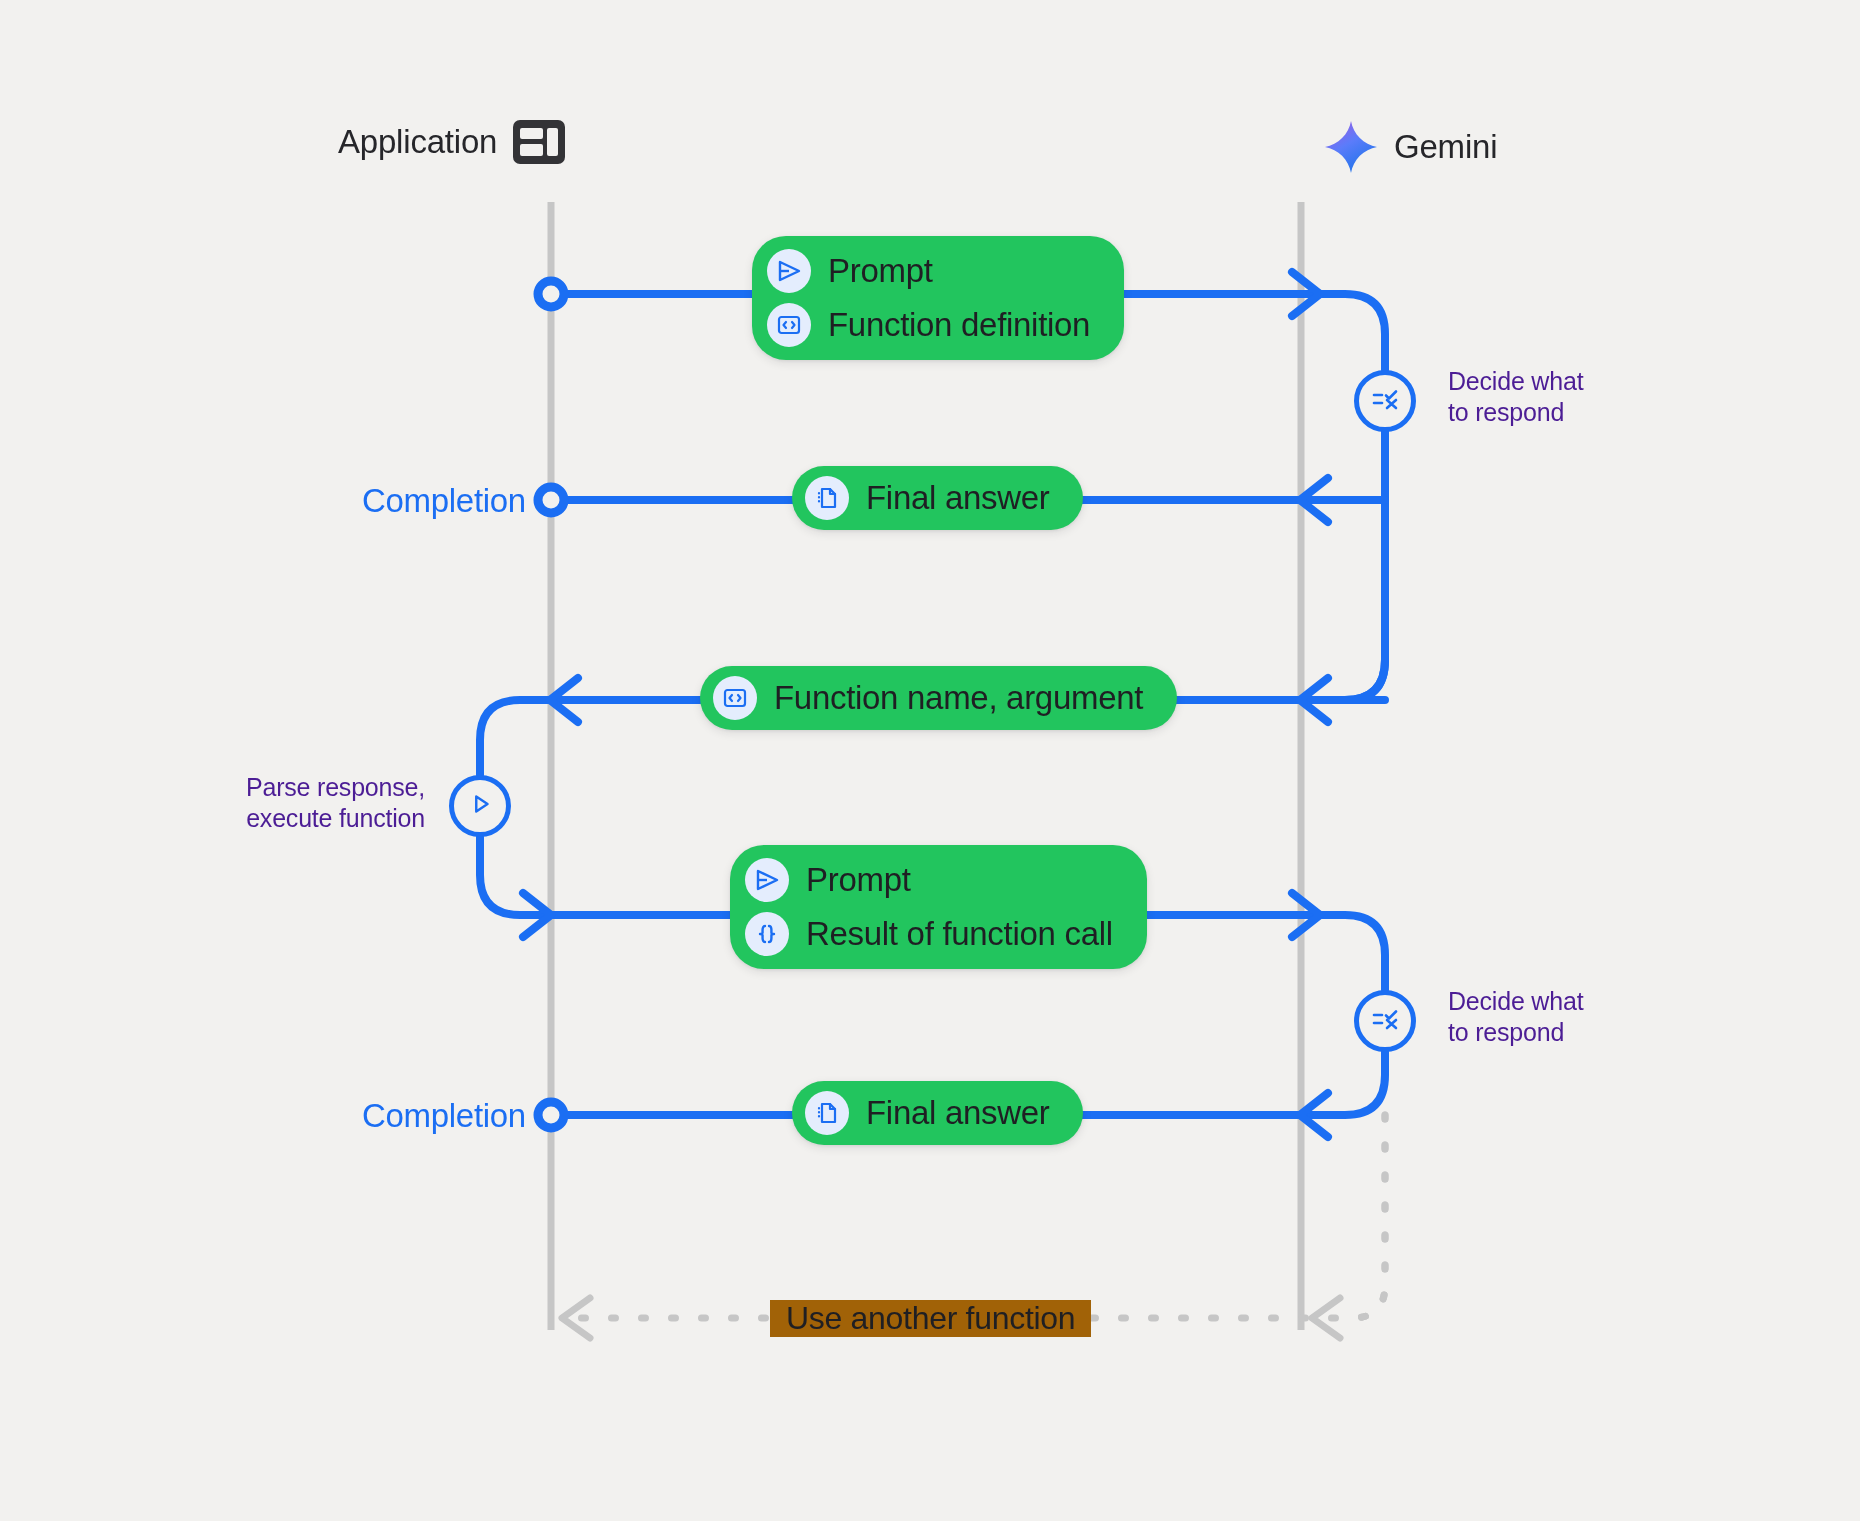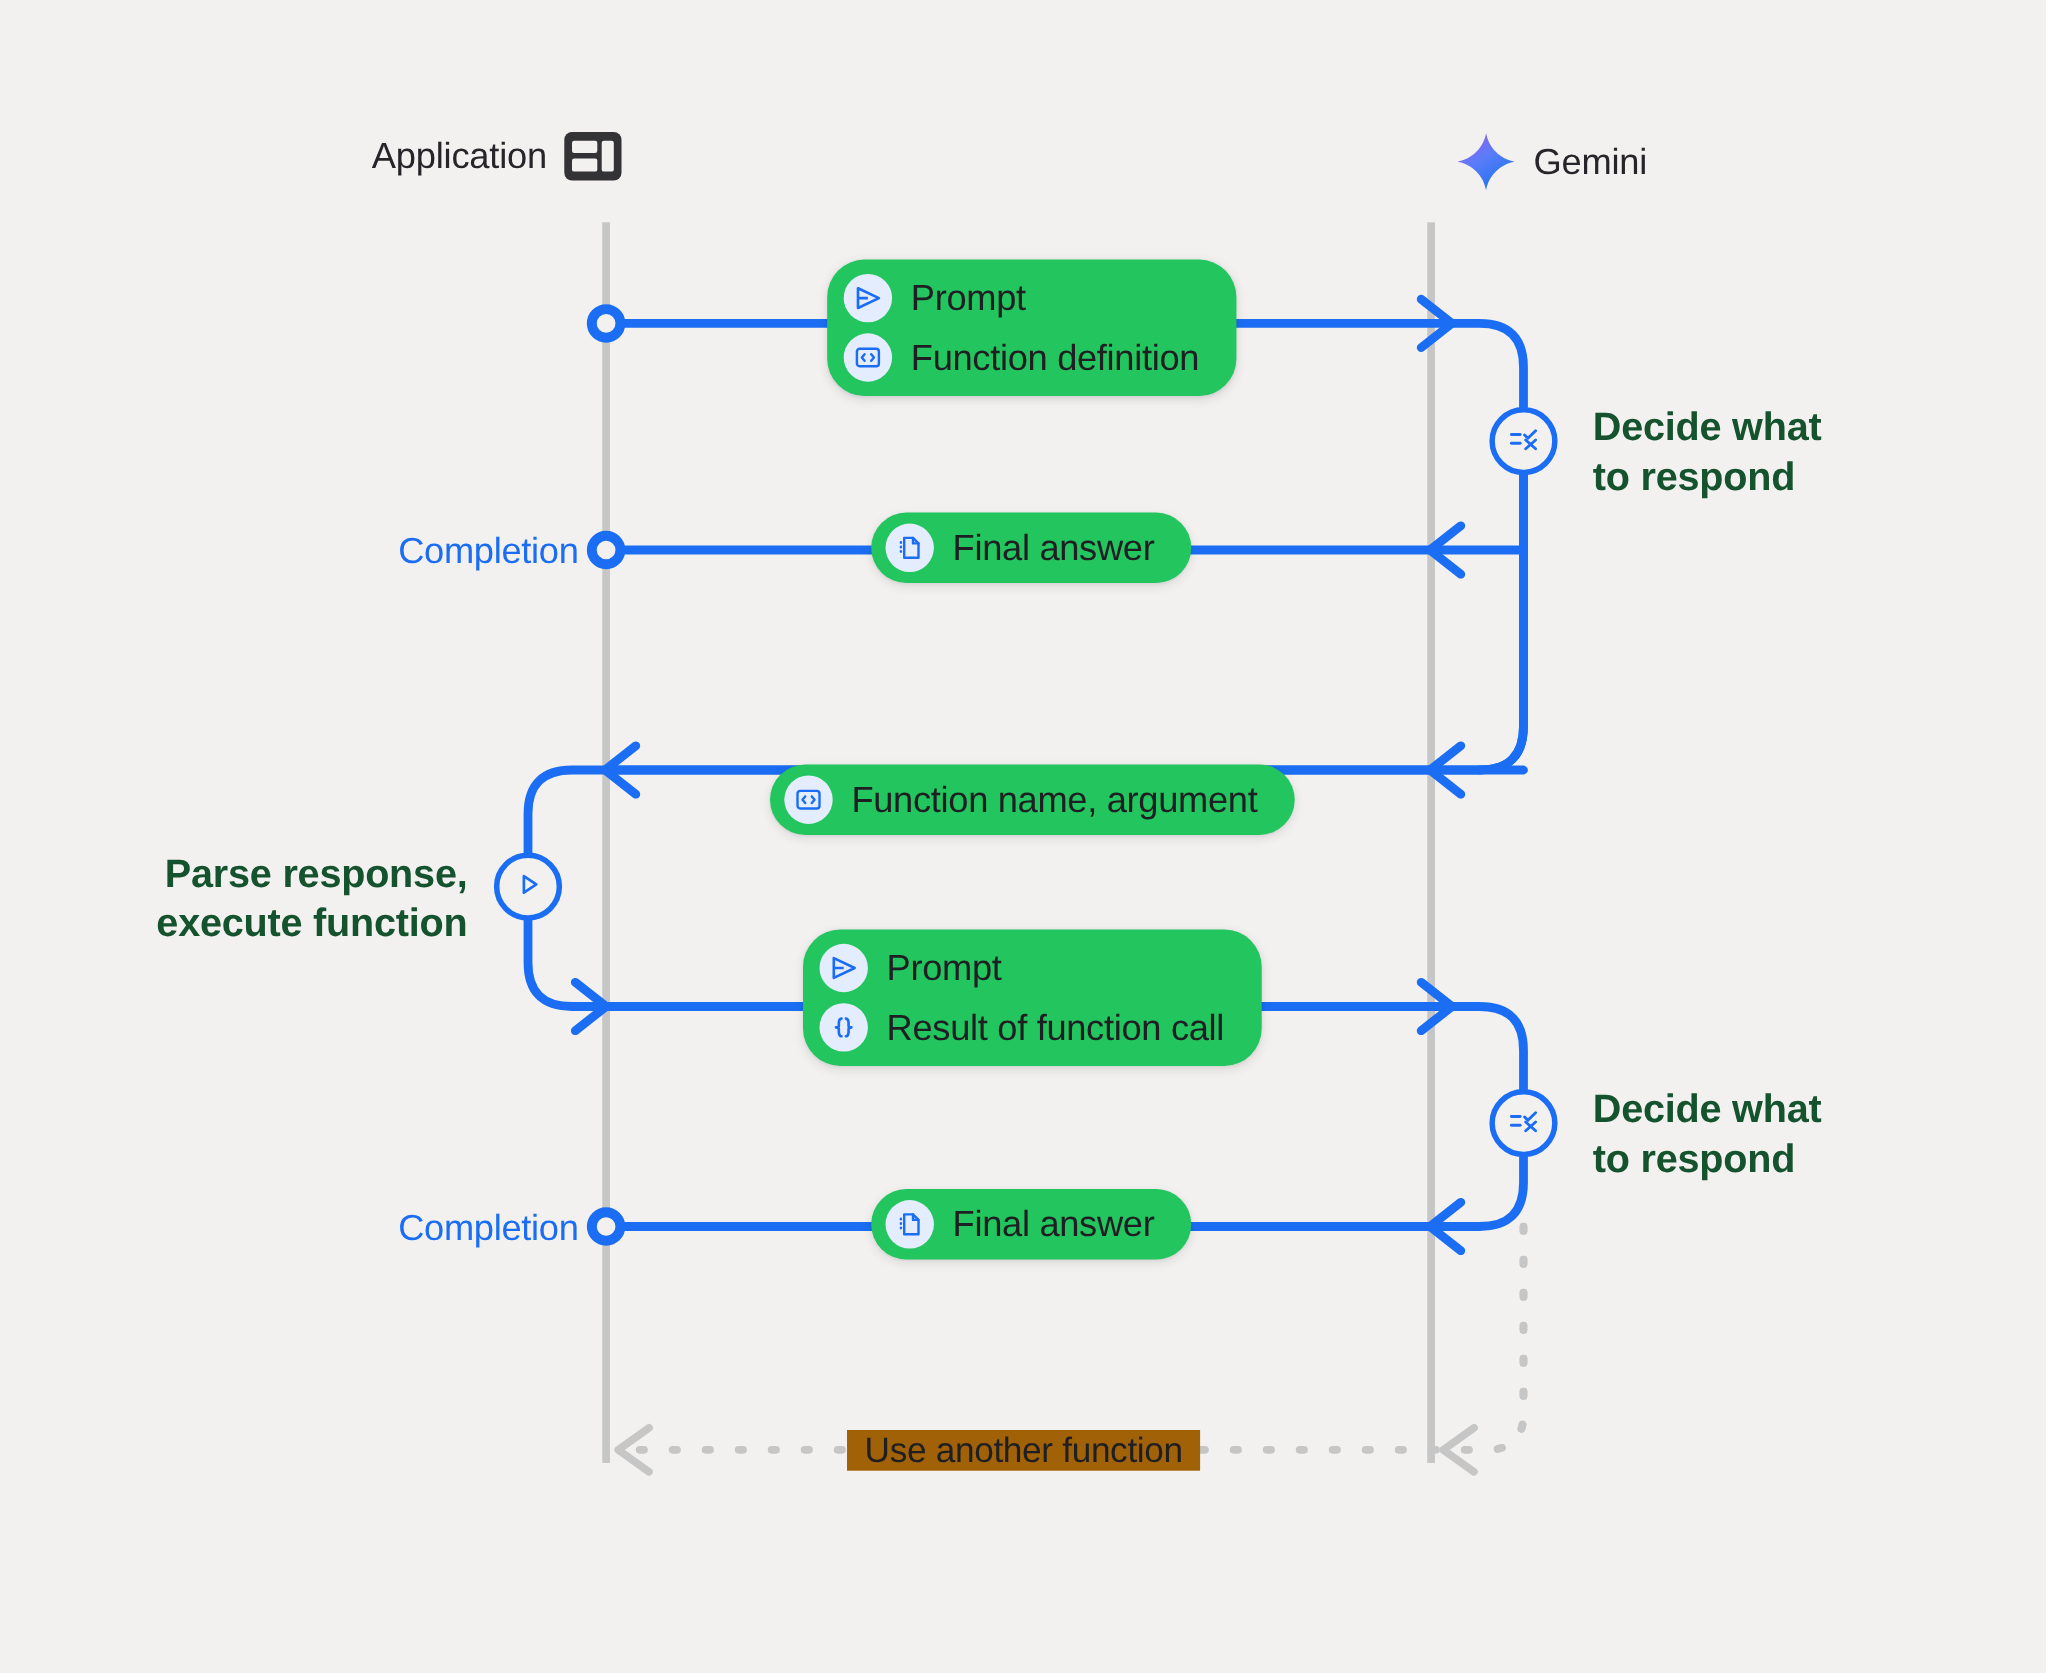--- a/index.html
+++ b/index.html
@@ -47,22 +47,22 @@
 
   
   .node{
     position:absolute;width:62px;height:62px;border-radius:50%;
     border:5px solid #1B6EF3;background:#F2F1EF;
     display:flex;align-items:center;justify-content:center;z-index:7;
     box-sizing:border-box;
   }
 
   .side-label{
-    position:absolute;color:#14532d;font-size:36px;line-height:1.24;
-    letter-spacing:-0.2px;white-space:nowrap;z-index:5;font-weight:bold;
+    position:absolute;color:#4c1d95;font-size:25px;line-height:1.24;
+    letter-spacing:-0.2px;white-space:nowrap;z-index:5;
   }
   .side-label.right-al{text-align:right;}
 
   .completion-label{
     position:absolute;color:#1B6EF3;font-size:33px;letter-spacing:-0.3px;
     white-space:nowrap;z-index:5;
   }
 
   .loop-label{
     position:absolute;font-size:32px;color:#1F1F23;letter-spacing:-0.3px;
@@ -187,21 +187,21 @@
         <svg viewBox="0 0 26 26" width="26" height="26" fill="none" stroke="#1B6EF3" stroke-width="2.2" stroke-linejoin="round" stroke-linecap="round">
           <path d="M8 4 H16 L21 9 V22 H8 Z"></path>
           <path d="M16 4 V9 H21"></path>
           <path d="M5 8 V8.5 M5 12 V12.5 M5 16 V16.5"></path>
         </svg>
       </span>
       <span class="txt">Final answer</span>
     </div>
   </div>
 
-  <div class="card pill" style="left:700px;top:695px;">
+  <div class="card pill" style="left:700px;top:666px;">
     <div class="crow">
       <span class="ibadge">
         <svg viewBox="0 0 26 26" width="26" height="26" fill="none" stroke="#1B6EF3" stroke-width="2.2" stroke-linejoin="round" stroke-linecap="round">
           <rect x="3" y="5" width="20" height="16" rx="2.5"></rect>
           <path d="M10 10 L7.5 13 L10 16"></path>
           <path d="M16 10 L18.5 13 L16 16"></path>
         </svg>
       </span>
       <span class="txt">Function name,  argument</span>
     </div>

